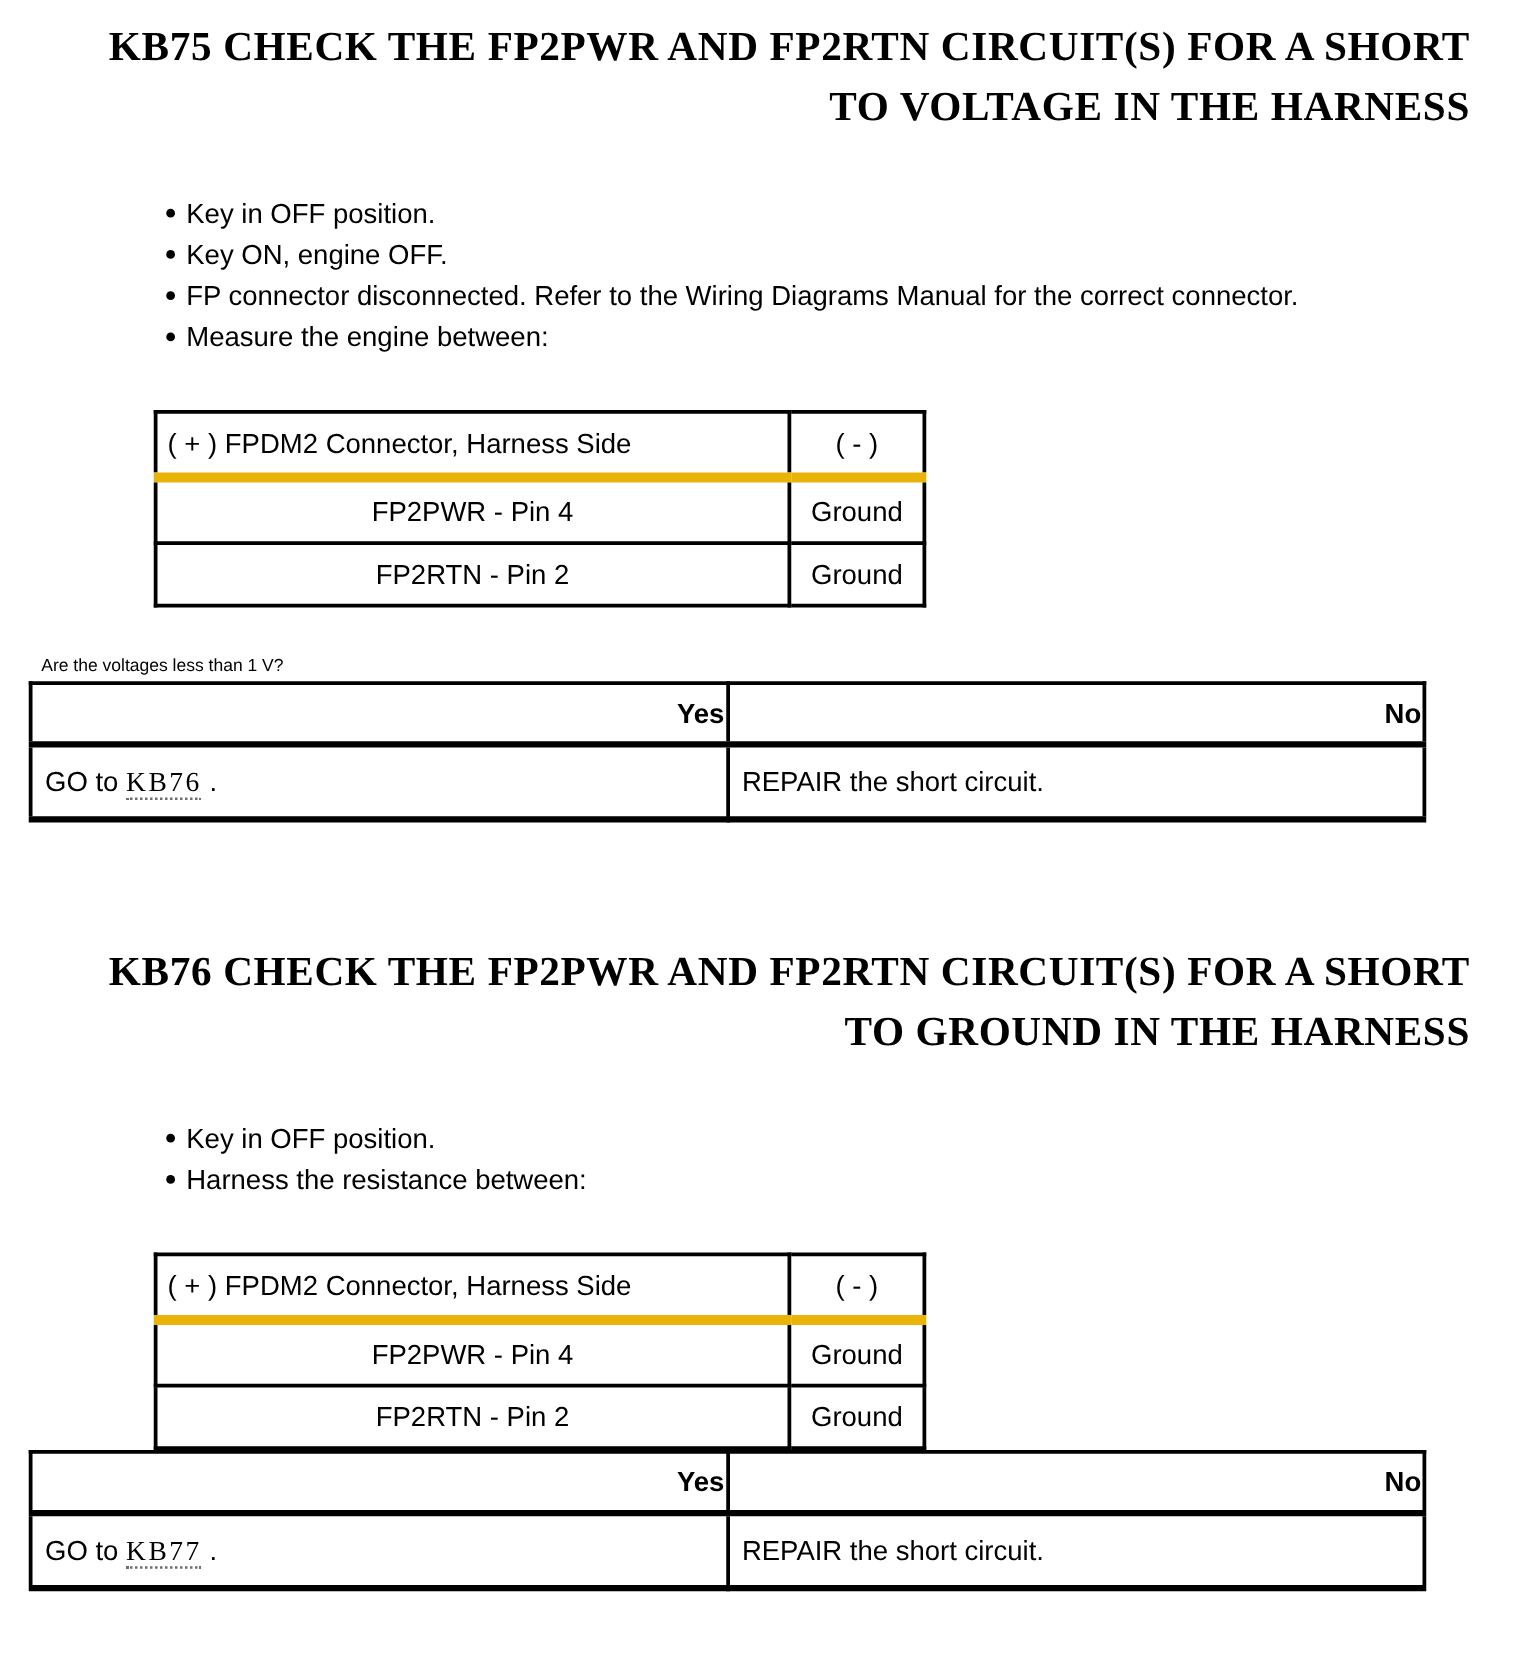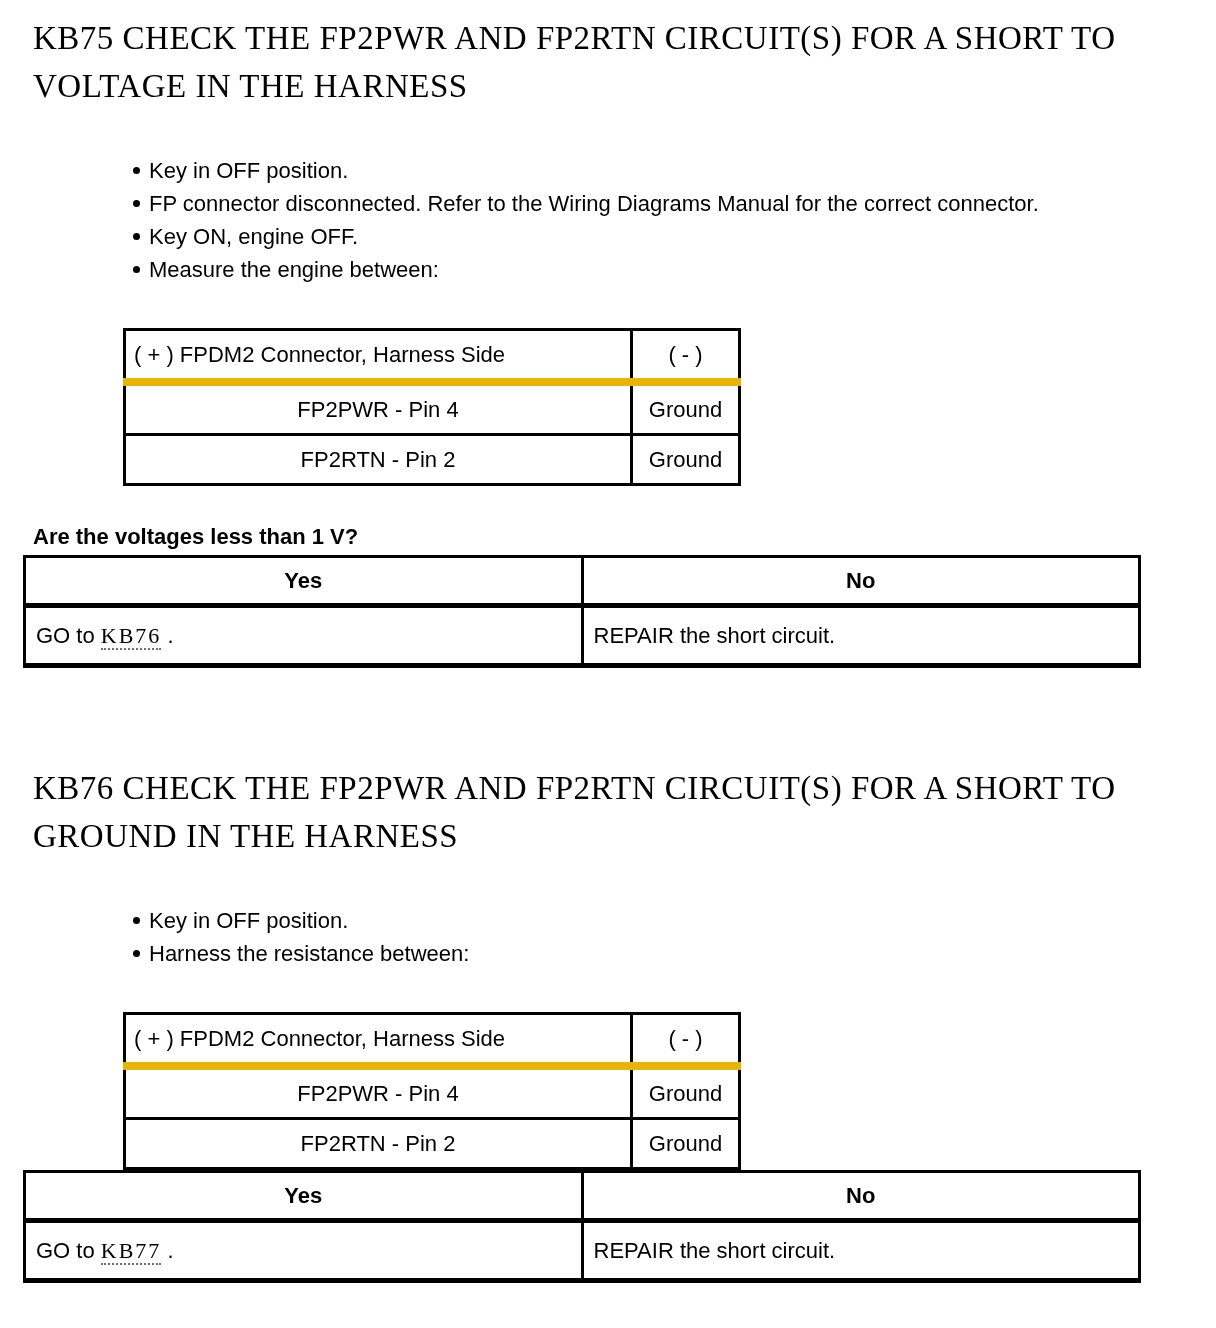--- a/index.html
+++ b/index.html
@@ -4,26 +4,27 @@
 <style>
   html, body {
     margin: 0; padding: 0;
     background: #ffffff; color: #000000;
     width: 1216px; min-height: 1328px;
     font-family: "Liberation Sans", sans-serif;
   }
   .section { margin: 0; }
   .heading {
     font-family: "Liberation Serif", serif;
-    font-weight: normal;
+    font-weight: bold;
     font-size: 33px;
     line-height: 48px;
     letter-spacing: 0.5px;
     margin: 0;
     padding: 0 40px 0 33px;
+    text-align: right;
   }
   .heading.first { padding-top: 14px; }
   .heading.second { padding-top: 96px; }
 
   ul.bullets {
     list-style: none;
     margin: 44px 0 0 16px;
     padding: 0 0 0 133px;
     width: 900px;
   }
@@ -66,41 +67,41 @@
     font-weight: normal;
     text-align: left;
     border-bottom: 8px solid #eab308;
   }
   table.measure-table thead th.neg { text-align: center; }
   table.measure-table td { text-align: center; font-weight: normal; }
   col.c-main { width: 507px; }
   col.c-neg  { width: 108px; }
 
   .question {
-    font-size: 22px;
-    font-weight: bold;
+    font-size: 14px;
+    font-weight: normal;
     margin: 38px 0 5px 33px;
   }
   .question.q2 { margin-top: 36px; }
 
   table.decision-table {
     border-collapse: collapse;
     table-layout: fixed;
     width: 1118px;
     margin: 0 0 0 23px;
     border: 3px solid #000;
     border-bottom: 5px solid #000;
   }
   table.decision-table th {
     border: 3px solid #000;
     border-bottom: 5px solid #000;
     height: 43px;
     font-size: 22px;
     font-weight: bold;
-    text-align: center;
+    text-align: right;
     vertical-align: middle;
     margin-top: 32px;
   }
   table.decision-table td {
     border: 3px solid #000;
     height: 55px;
     font-size: 22px;
     font-weight: normal;
     text-align: left;
     vertical-align: middle;
@@ -118,22 +119,22 @@
 </style>
 </head>
 <body>
 
 <div class="section">
 
   <h1 class="heading first">KB75 CHECK THE FP2PWR AND FP2RTN CIRCUIT(S) FOR A SHORT TO VOLTAGE IN THE HARNESS</h1>
 
   <ul class="bullets">
     <li>Key in OFF position.</li>
+    <li>Key ON, engine OFF.</li>
     <li>FP connector disconnected. Refer to the Wiring Diagrams Manual for the correct connector.</li>
-    <li>Key ON, engine OFF.</li>
     <li>Measure the engine between:</li>
   </ul>
 
   <table class="measure-table">
     <colgroup>
         <col class="c-main">
         <col class="c-neg">
       </colgroup>
     <thead>
       <tr>

